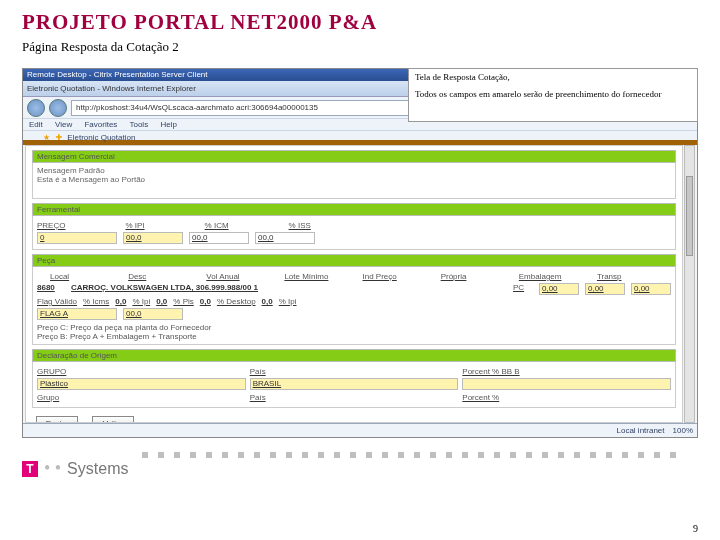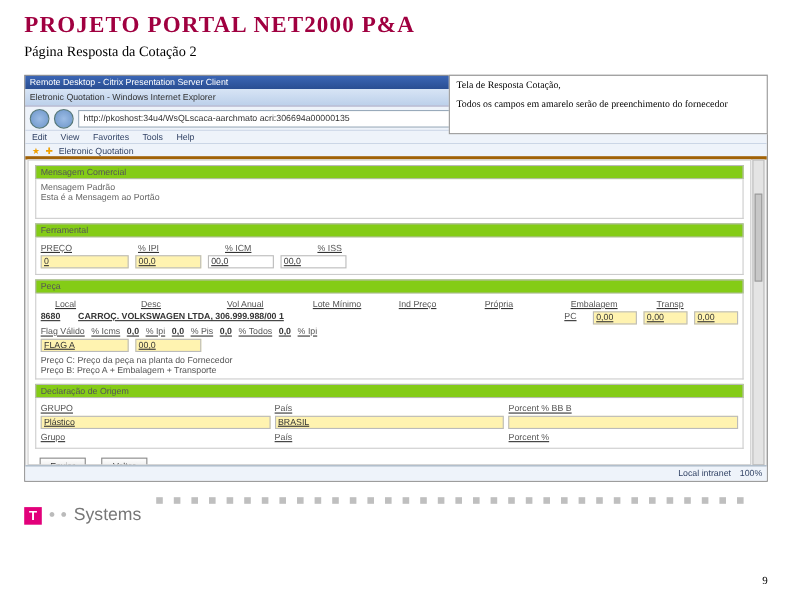--- a/index.html
+++ b/index.html
@@ -8,21 +8,21 @@
   .page-subtitle { font-size: 13px; margin: 4px 0 6px 22px; }
   .app { position: absolute; left: 22px; top: 68px; width: 676px; height: 370px; border: 1px solid #888; background: #f4f4f4; font-family: Tahoma, Arial, sans-serif; font-size: 9px; color: #333; }
   .titlebar { height: 12px; background: linear-gradient(#3b66b5,#2a4e92); color: #fff; font-size: 8px; padding: 0 4px; line-height: 12px; display: flex; justify-content: space-between; }
   .titlebar .ctrls span { display:inline-block; width:10px; height:8px; background:#cdd; margin-left:1px; border:1px solid #355; }
   .ie-bar { height: 16px; background: linear-gradient(#d7e4f5,#bcd0ea); border-bottom:1px solid #99b; font-size:8px; line-height:16px; padding:0 4px; display:flex; justify-content:space-between; }
   .nav-strip { height: 22px; background:#eef3fa; border-bottom:1px solid #cbd6e6; display:flex; align-items:center; padding:0 4px; gap:4px; }
   .nav-btn { width:18px; height:18px; border-radius:50%; background:radial-gradient(#9cbce5,#6b94c8); border:1px solid #577; }
   .url { flex:1; height:16px; background:#fff; border:1px solid #9ab; font-size:8px; line-height:14px; padding:0 4px; color:#333; }
   .menu-row { height:12px; background:#eef3fa; font-size:8px; line-height:12px; padding:0 6px; color:#346; border-bottom:1px solid #cbd6e6; }
   .menu-row span { margin-right:10px; }
-  .fav-row { height:14px; background:#eef3fa; font-size:8px; line-height:14px; padding:0 6px; color:#346; border-bottom:3px solid #a16207; }
+  .fav-row { height:14px; background:#eef3fa; font-size:8px; line-height:14px; padding:0 20px; color:#346; border-bottom:5px solid #a16207; }
   .fav-row .star { color:#f0a000; margin-right:3px; }
   .content { position:absolute; top:76px; bottom:14px; left:2px; right:14px; background:#fff; border:1px solid #ccc; overflow:hidden; }
   .scroll-v { position:absolute; top:76px; bottom:14px; right:2px; width:11px; background:#e4e4e4; border:1px solid #bbb; }
   .scroll-v .thumb { position:absolute; top:30px; left:1px; right:1px; height:80px; background:#c7c7c7; border:1px solid #999; }
   .statusbar { position:absolute; bottom:0; left:0; right:0; height:14px; background:#eef3fa; border-top:1px solid #9ab; font-size:8px; line-height:14px; padding:0 4px; display:flex; justify-content:flex-end; gap:8px; color:#346; }
   .section { margin:2px 6px; font-size:8px; }
   .hdr { background:#84cc16; border:1px solid #bbb; padding:1px 4px; margin-top:4px; font-size:8px; color:#555; }
   .body { border:1px solid #ccc; border-top:0; padding:3px 4px; background:#fff; }
   .row { display:flex; gap:6px; margin:2px 0; flex-wrap:wrap;text-decoration:underline; }
   .fld { height:12px; border:1px solid #bbb; background:#fff; font-size:8px; line-height:10px; padding:0 2px; }
@@ -124,21 +124,21 @@
           <div class="fld y" style="width:40px">0,00</div>
         </div>
         <div class="row">
           <span class="lbl">Flag Válido</span>
           <span class="lbl">% Icms</span>
           <span class="bold">0,0</span>
           <span class="lbl">% Ipi</span>
           <span class="bold">0,0</span>
           <span class="lbl">% Pis</span>
           <span class="bold">0,0</span>
-          <span class="lbl">% Todos</span>
+          <span class="lbl">% Desktop</span>
           <span class="bold">0,0</span>
           <span class="lbl">% Ipi</span>
         </div>
         <div class="row">
           <div class="fld y" style="width:80px">FLAG A</div>
           <div class="fld y" style="width:60px">00,0</div>
         </div>
         <div class="lbl" style="margin-top:3px">Preço C: Preço da peça na planta do Fornecedor</div>
         <div class="lbl">Preço B: Preço A + Embalagem + Transporte</div>
       </div>

